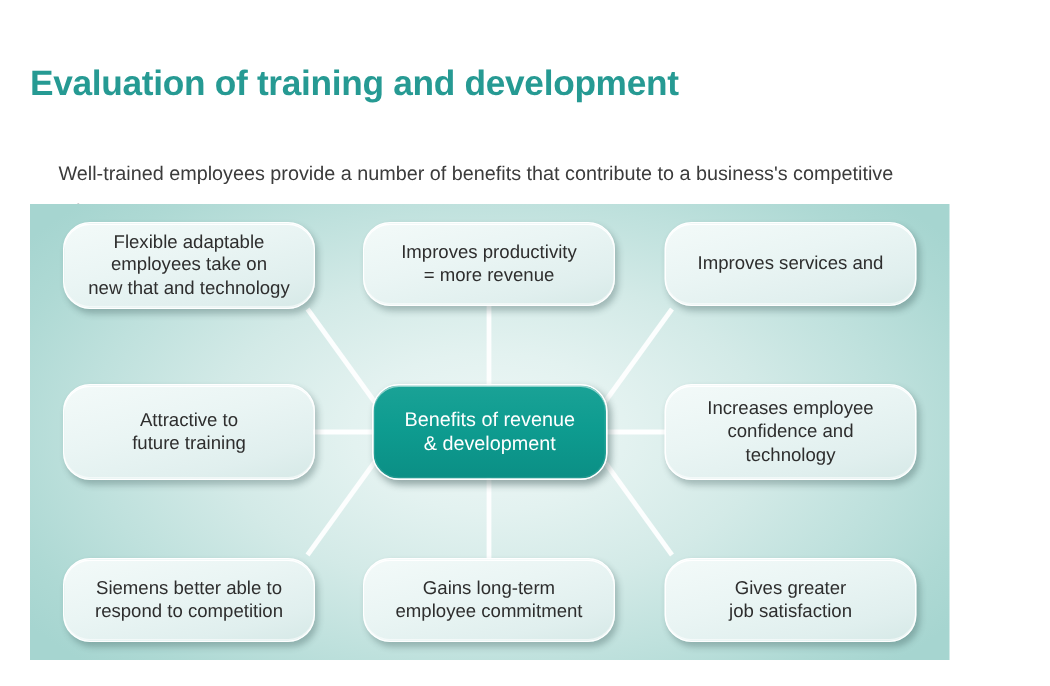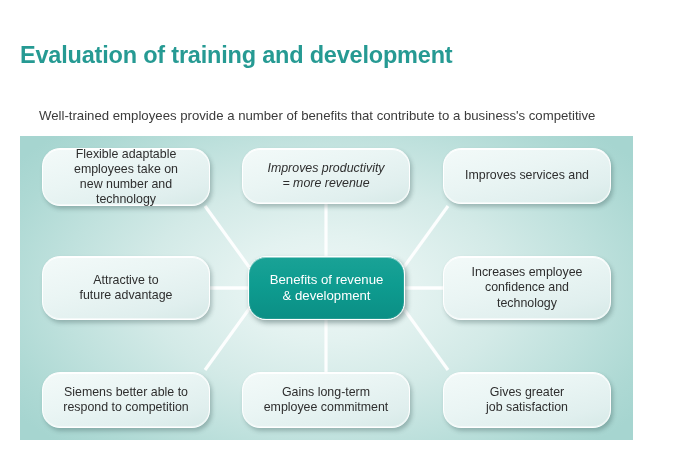--- a/index.html
+++ b/index.html
@@ -126,41 +126,41 @@
 
     <line x1="306" y1="172" x2="306" y2="236" stroke="#ffffff" stroke-width="3.2" stroke-opacity="0.92"></line>
 
     <line x1="376" y1="162" x2="428" y2="234" stroke="#ffffff" stroke-width="3.2" stroke-opacity="0.92"></line>
   </svg>
 
   <div class="node leaf" style="left:22px;  top:12px;  width:168px; height:58px;">
     <div>
       <span class="label">Flexible adaptable</span>
       <span class="label">employees take on</span>
-      <span class="label">new number and technology</span>
+      <span class="label">new that and technology</span>
     </div>
   </div>
 
-  <div class="node leaf" style="left:222px; top:12px; width:168px; height:56px;font-style:italic;">
+  <div class="node leaf" style="left:222px; top:12px; width:168px; height:56px;">
     <div>
       <span class="label">Improves productivity</span>
       <span class="label">= more revenue</span>
     </div>
   </div>
 
   <div class="node leaf" style="left:423px; top:12px; width:168px; height:56px;">
     <div>
       <span class="label">Improves services and</span>
     </div>
   </div>
 
   <div class="node leaf" style="left:22px;  top:120px; width:168px; height:64px;">
     <div>
       <span class="label">Attractive to</span>
-      <span class="label">future advantage</span>
+      <span class="label">future training</span>
     </div>
   </div>
 
   <div class="node center" style="left:228px; top:120px; width:157px; height:64px;">
     <div>
       <span class="label">Benefits of revenue</span>
       <span class="label">&amp; development</span>
     </div>
   </div>
 

